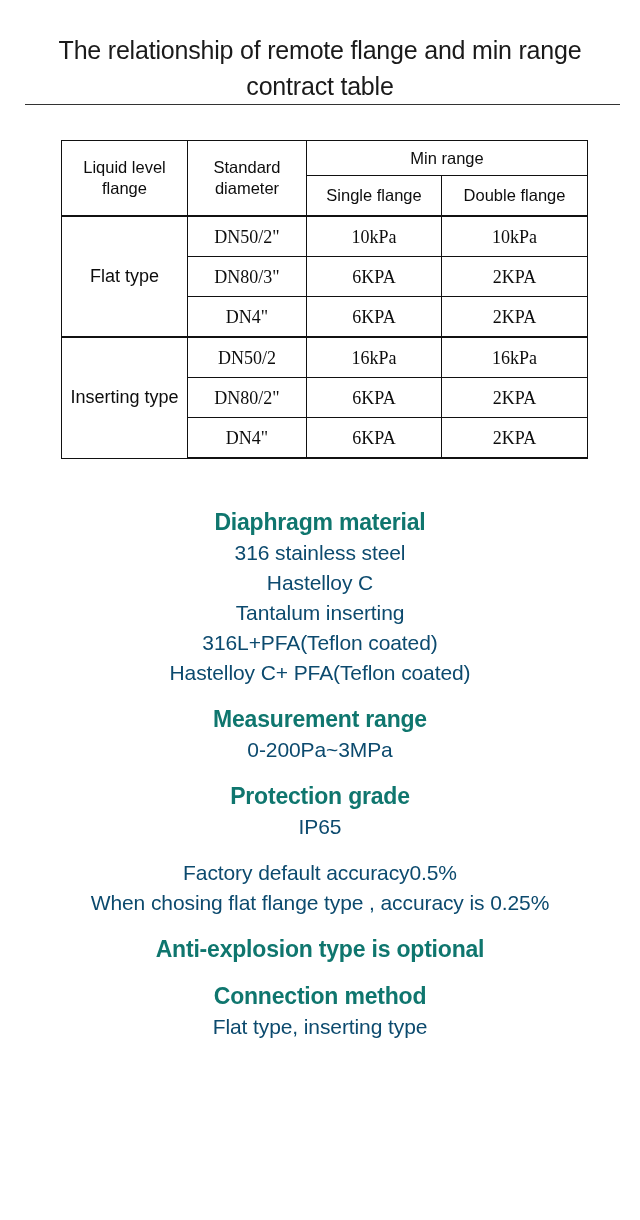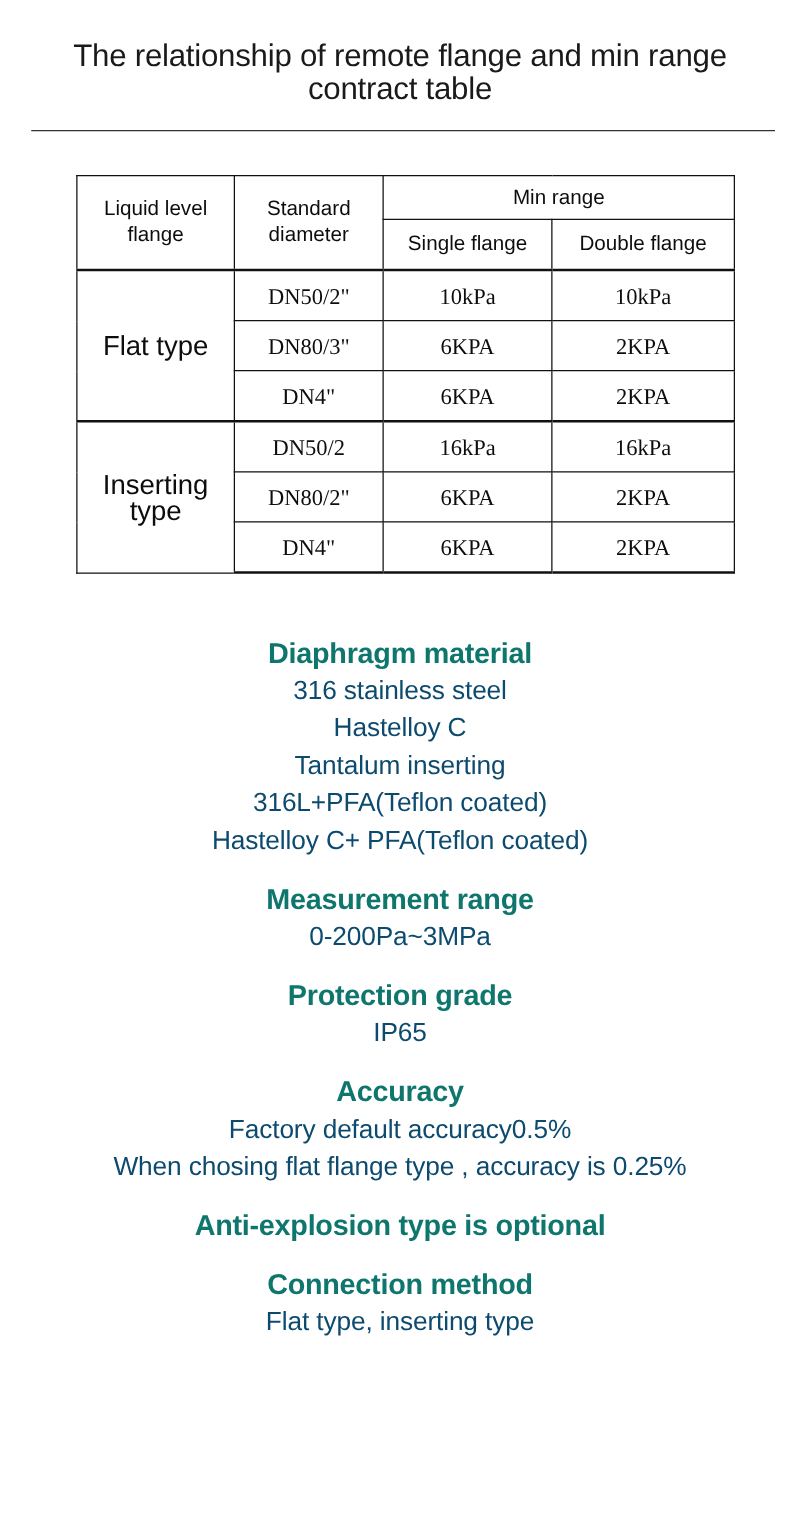--- a/index.html
+++ b/index.html
@@ -16,21 +16,21 @@
   }
 
   
   .page-title {
     position: absolute;
     top: 32px;
     left: 40px;
     width: 560px;
     text-align: center;
     font-size: 25px;
-    line-height: 26px;
+    line-height: 36px;
     color: #1a1a1a;
     font-weight: 400;
     letter-spacing: -0.2px;
   }
   .title-rule {
     position: absolute;
     top: 104px;
     left: 25px;
     width: 595px;
     height: 1px;
@@ -63,21 +63,21 @@
     font-size: 16.5px;
     line-height: 21px;
     font-weight: 400;
     height: 38px;
   }
   .th-tall { height: 39px; }
   .th-span { height: 34px; }
 
   .group-cell {
     font-family: "Liberation Sans", sans-serif;
-    font-size: 22px;
+    font-size: 18px;
     line-height: 21px;
     font-weight: 400;
   }
   .data-cell {
     font-family: "Liberation Serif", serif;
     font-size: 18px;
     line-height: 22px;
     height: 39px;
   }
   .grp-top td { border-top: 2px solid #111111; }
@@ -189,21 +189,20 @@
   <div class="gap-sm"></div>
 
   <div class="spec-block">
     <div class="spec-heading">Protection grade</div>
     <div class="spec-line">IP65</div>
   </div>
 
   <div class="gap-sm"></div>
 
   <div class="spec-block">
-    <div class="spec-heading">Accuracy</div>
     <div class="spec-line">Factory default accuracy0.5%</div>
     <div class="spec-line">When chosing flat flange type , accuracy is 0.25%</div>
   </div>
 
   <div class="gap-sm"></div>
 
   <div class="spec-block">
     <div class="spec-heading">Anti-explosion type is optional</div>
   </div>
 

